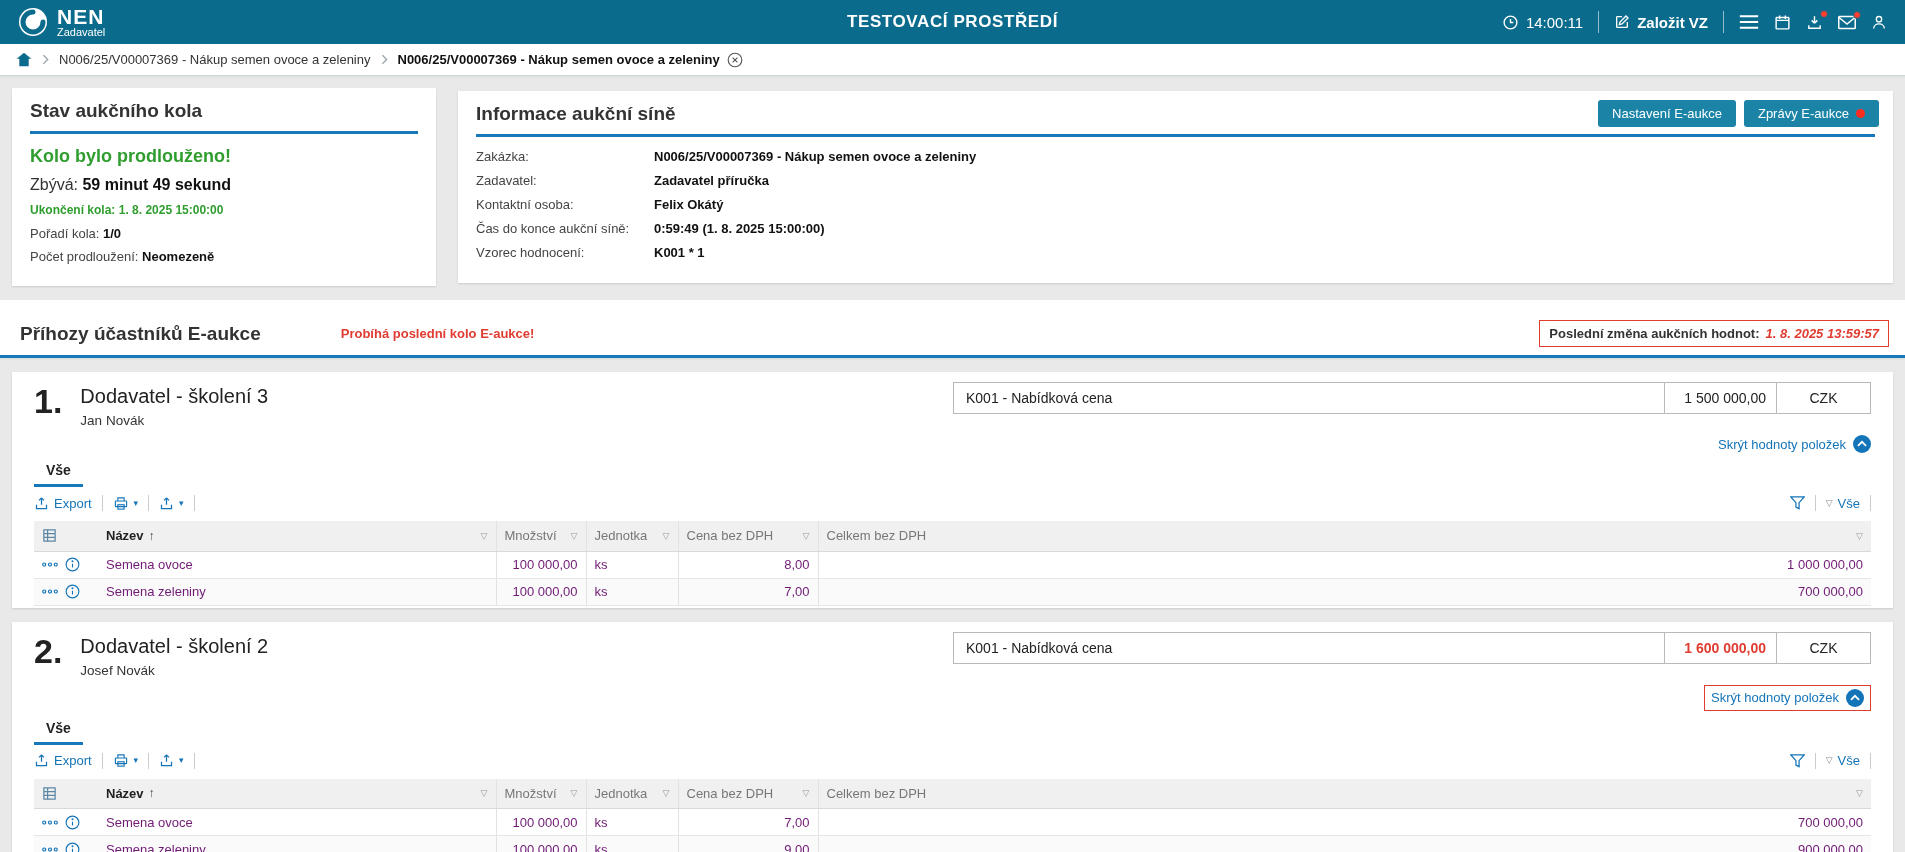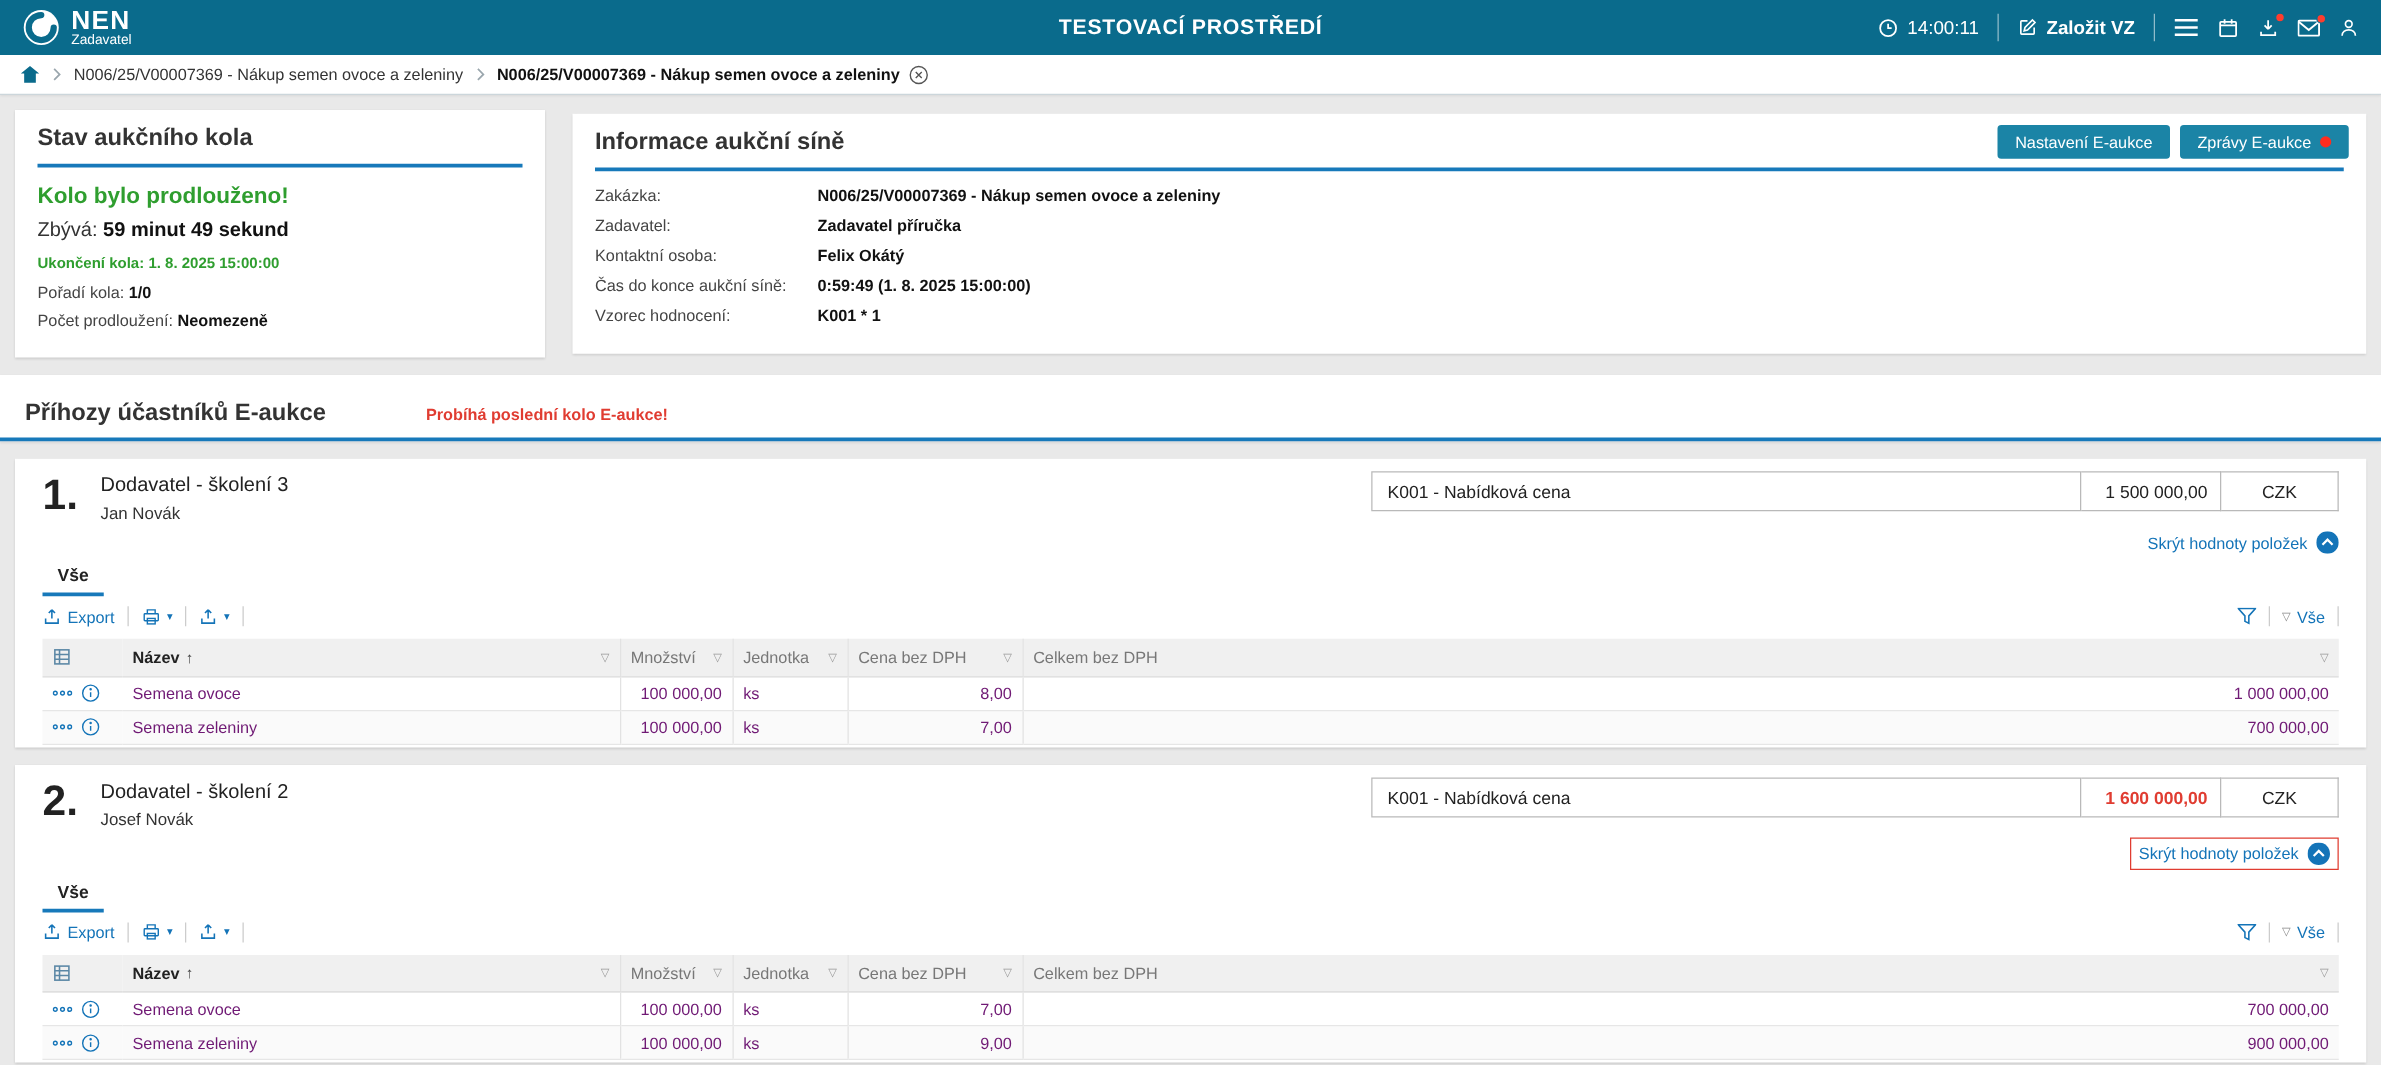--- a/index.html
+++ b/index.html
@@ -54,24 +54,24 @@
 .section-warning{color:#e03c31;font-size:13px;font-weight:bold;margin-left:80px}
 .last-change{margin-left:auto;border:1px solid #e03c31;padding:5px 9px;font-size:13px;display:flex;gap:6px;align-items:center}
 .last-change-label{font-weight:bold;color:#333}
 .last-change-value{font-weight:bold;font-style:italic;color:#e03c31}
 
 
 .participant{margin:14px 12px 0;background:#fff;box-shadow:0 1px 2px rgba(0,0,0,.13);padding:10px 22px 2px}
 .p-head{display:flex;align-items:flex-start}
 .p-rank{font-size:34px;font-weight:bold;color:#222;line-height:38px}
 .p-id{margin-left:18px;margin-top:3px}
-.p-company{font-size:16px;color:#222;margin-bottom:5px}
+.p-company{font-size:20px;color:#222;margin-bottom:5px}
 .p-contact{font-size:13.5px;color:#333}
 .bid-group{margin-left:auto;display:flex;font-size:14px}
-.bid-label{width:568px;border:1px solid #b9b9b9;padding:7px 12px;background:#fff;color:#222}
+.bid-label{width:712px;border:1px solid #b9b9b9;padding:7px 12px;background:#fff;color:#222}
 .bid-value{width:112px;border:1px solid #b9b9b9;border-left:none;padding:7px 10px;text-align:right;color:#222}
 .bid-value.red{color:#e03c31;font-weight:bold}
 .bid-currency{width:94px;border:1px solid #b9b9b9;border-left:none;padding:7px 0;text-align:center;color:#222}
 .hide-row{display:flex;justify-content:flex-end;margin-top:7px}
 .hide-wrap{display:flex;align-items:center;gap:7px}
 .hide-wrap.alert{border:1px solid #e03c31;padding:3px 6px}
 .hide-link{color:#1474b8;font-size:13px}
 .tab-row{margin-top:4px}
 .tab{display:inline-block;font-size:14px;font-weight:bold;padding:5px 12px 6px;border-bottom:3px solid #1779ba;color:#222;cursor:pointer}
 .toolbar{display:flex;align-items:center;margin-top:8px;color:#1474b8;font-size:13px;gap:10px}
@@ -246,20 +246,24 @@
     <div class="info-row">
       <span class="info-label">Vzorec hodnocení:</span>
       <span class="info-value">K001 * 1</span>
     </div>
   </section>
 </div>
 
 <div class="section-band">
   <span class="section-title">Příhozy účastníků E-aukce</span>
   <span class="section-warning">Probíhá poslední kolo E-aukce!</span>
+  <span class="last-change">
+    <span class="last-change-label">Poslední změna aukčních hodnot:</span>
+    <span class="last-change-value">1. 8. 2025 13:59:57</span>
+  </span>
 </div>
 
 <section class="participant">
   <div class="p-head">
     <div class="p-rank">1.</div>
     <div class="p-id">
       <div class="p-company">Dodavatel - školení 3</div>
       <div class="p-contact">Jan Novák</div>
     </div>
     <div class="bid-group">

